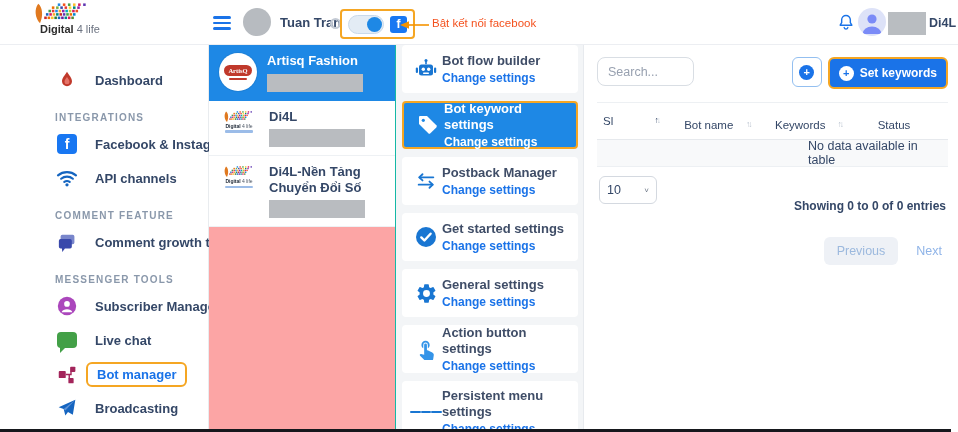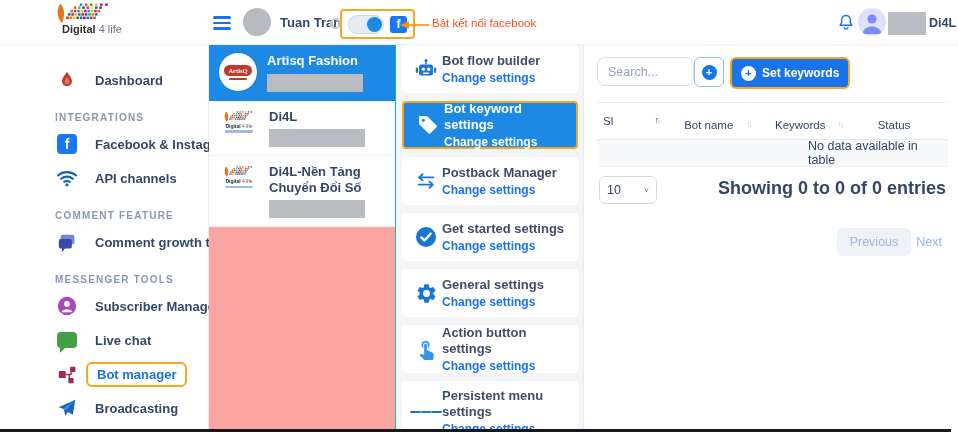--- a/index.html
+++ b/index.html
@@ -2,21 +2,21 @@
 <html><head>
 <meta charset="utf-8">
 <style>
   * { margin:0; padding:0; box-sizing:border-box; }
   html,body { background:#fff; }
   body { font-family:"Liberation Sans","DejaVu Sans",sans-serif; color:#344767; }
   .app { position:relative; width:958px; height:432px; overflow:hidden; background:#fff; }
 
   
   .topbar { position:relative; height:45px; background:#fff; border-bottom:1px solid #eceef2; z-index:5; }
-  .logo { position:absolute; left:48px; top:3px; width:100px; }
+  .logo { position:absolute; left:26px; top:3px; width:100px; }
   .logo-text { font-size:11px; color:#6b7280; margin-top:-2px; padding-left:14px; }
   .logo-text b { color:#2d2d2d; font-weight:800; }
   .hamburger { position:absolute; left:213px; top:16px; width:18px; cursor:pointer; }
   .hamburger span { display:block; height:2.6px; background:#1a73e8; border-radius:2px; margin-bottom:3px; }
   .avatar-gray { position:absolute; left:243px; top:8px; width:28px; height:28px; border-radius:50%; background:#b7bbc0; }
   .user-menu { position:absolute; left:280px; top:15px; font-size:13px; font-weight:700; color:#344767; cursor:pointer; }
   .caret { font-size:9px; color:#344767; margin-left:3px; }
   .dot-icon { position:absolute; left:330px; top:18px; width:11px; height:11px; border:2px solid #c3cad4; border-radius:50%; }
   .toggle-box { position:absolute; left:340px; top:9px; height:30px; border:2px solid #f5a623; border-radius:4px; background:#fff; display:flex; align-items:center; gap:6px; padding:0 6px; }
   .toggle { position:relative; width:36px; height:19px; border-radius:10px; background:#e3ecf5; border:1px solid #c9d9ea; cursor:pointer; }
@@ -64,40 +64,40 @@
   .set-card.tall { height:62px; }
   .set-card.active { background:#1e88e5; border:2px solid #f5a623; }
   .set-ic { width:32px; display:flex; justify-content:center; align-items:center; flex:none; }
   .set-title { font-size:13px; font-weight:600; color:#3f4d67; line-height:1.2; }
   .set-link { font-size:12px; font-weight:600; color:#1a73e8; margin-top:3px; cursor:pointer; }
   .set-card.active .set-title, .set-card.active .set-link { color:#fff; }
   .bars3 span { display:block; width:18px; height:2.6px; background:#1976d2; border-radius:2px; margin:2.6px 0; }
 
   
   .panel { flex:1; background:#fff; border-left:1px solid #e7eaee; padding:12px 10px 0 13px; }
-  .search-row { display:flex; justify-content:flex-start; align-items:flex-start; }
+  .search-row { display:flex; justify-content:space-between; align-items:flex-start; }
   .search-input { width:97px; height:29px; border:1px solid #d9dee4; border-radius:8px; padding:0 10px; font-size:12.5px; color:#344767; outline:none; font-family:inherit; }
   .search-input::placeholder { color:#98a1b0; }
   .actions { display:flex; gap:6px; align-items:flex-start; }
   .icon-btn { width:30px; height:30px; border:1px solid #93bff0; border-radius:6px; background:#fff; display:flex; align-items:center; justify-content:center; cursor:pointer; }
   .plus-circ { width:15px; height:15px; border-radius:50%; display:flex; align-items:center; justify-content:center; font-size:11px; font-weight:800; line-height:1; }
   .plus-circ.dark { background:#1a73e8; color:#fff; }
   .plus-circ.light { background:#fff; color:#1a73e8; }
   .set-kw-btn { height:32px; border:2px solid #f5a623; border-radius:6px; background:#1a73e8; color:#fff; display:flex; align-items:center; gap:6px; padding:0 9px; font-size:12px; font-weight:700; cursor:pointer; font-family:inherit; }
   .tbl-head { display:grid; grid-template-columns:60px 1fr 1fr 96px; margin-top:13px; border-top:1px solid #edf0f3; border-bottom:1px solid #e6e9ed; padding:8px 6px; }
   .th { position:relative; font-size:11.5px; font-weight:400; color:#344767; display:flex; align-items:center; cursor:pointer; }
   .th.c { justify-content:center;margin-top:8px; }
   .sort { position:absolute; right:4px; top:50%; transform:translateY(-56%); font-size:8.5px; letter-spacing:-2px; color:#b9c2cf; }
   .sort .on { color:#344767; }
   .empty-row { height:27px; background:#f8f9fa; border-bottom:1px solid #edf0f3; display:flex; align-items:center; padding-left:211px; font-size:12.5px; color:#344767; }
   .pager-top { display:flex; justify-content:space-between; margin-top:9px; align-items:flex-start; }
   .select-box { display:flex; align-items:center; justify-content:space-between; width:58px; height:28px; border:1px solid #d4d9e0; border-radius:6px; padding:0 7px; font-size:12.5px; color:#344767; cursor:pointer; margin-left:2px; }
   .select-box .sel-caret { font-size:8px; color:#6b7685; }
-  .showing { font-size:18px; font-weight:600; color:#344767; margin-top:2px; padding-right:2px; }
-  .pager-buttons { display:flex; justify-content:flex-end; gap:1px; margin-top:24px; padding-right:2px; }
+  .showing { font-size:12px; font-weight:600; color:#344767; margin-top:23px; padding-right:2px; }
+  .pager-buttons { display:flex; justify-content:flex-end; gap:14px; margin-top:24px; padding-right:2px; }
   .btn-prev { background:#eef1f6; color:#9cb9de; font-size:12.5px; padding:7px 13px; border-radius:6px; cursor:pointer; }
   .btn-next { color:#8fb4e8; font-size:12.5px; padding:7px 4px; cursor:pointer; }
 
   .bottom-edge { position:absolute; left:0; bottom:0; width:951px; height:3px; background:#16181d; }
   svg { display:block; }
 </style>
 </head>
 <body>
 
 <svg width="0" height="0" style="position:absolute">

